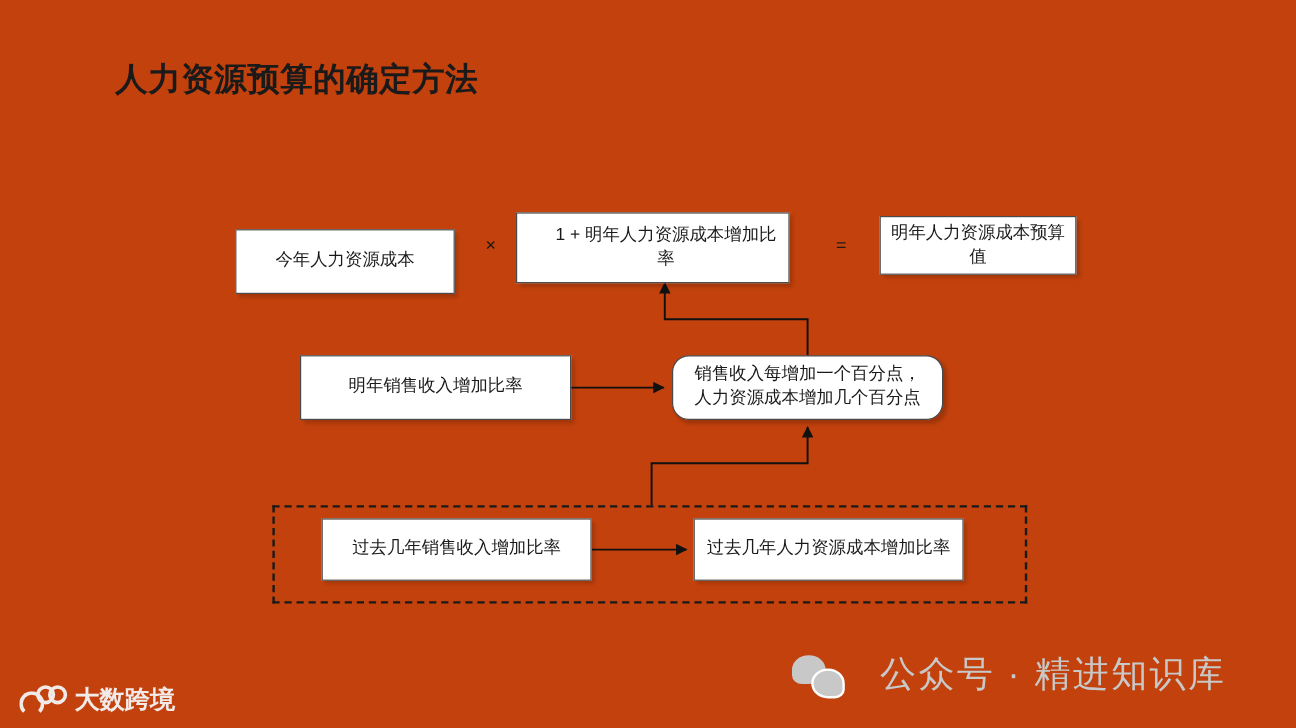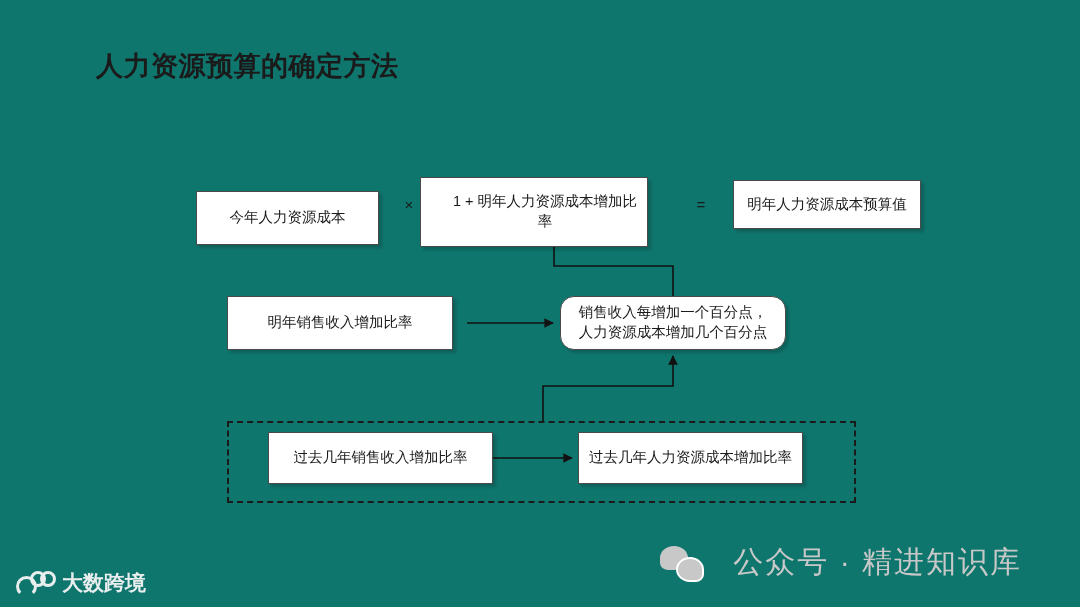--- a/index.html
+++ b/index.html
@@ -7,21 +7,21 @@
     padding: 0;
     background: #ffffff;
   }
   body {
     font-family: "Liberation Sans", "DejaVu Sans", sans-serif;
   }
   #slide {
     position: relative;
     width: 1080px;
     height: 607px;
-    background: #0f766e;
+    background: #c2410c;
     overflow: hidden;
   }
   #page-title {
     position: absolute;
     left: 96px;
     top: 48px;
     font-size: 27px;
     font-weight: bold;
     color: #1a1a1a;
     letter-spacing: 0.5px;
@@ -157,27 +157,27 @@
 
     <g>
       <path d="M 493 458 L 572 458" fill="none" stroke="#111111" stroke-width="1.6" marker-end="url(#arrow)"></path>
     </g>
   </svg>
 
   <div class="node-box" style="left:196px; top:191px; width:183px; height:54px;">今年人力资源成本</div>
 
   <div class="operator" style="left:398px; top:193px; width:22px; height:22px;">×</div>
 
-  <div class="node-box" style="left:420px; top:177px; width:228px; height:70px;padding-left:28px;">1 + 明年人力资源成本增加比率</div>
+  <div class="node-box" style="left:430px; top:177px; width:228px; height:59px;padding-left:28px;">1 + 明年人力资源成本增加比率</div>
 
   <div class="operator" style="left:690px; top:193px; width:22px; height:22px;">=</div>
 
-  <div class="node-box" style="left:733px; top:180px; width:188px; height:49px;">明年人力资源成本预算值</div>
-
-  <div class="node-box" style="left:227px; top:296px; width:226px; height:54px;">明年销售收入增加比率</div>
+  <div class="node-box" style="left:733px; top:180px; width:164px; height:49px;">明年人力资源成本预算值</div>
+
+  <div class="node-box" style="left:250px; top:296px; width:226px; height:54px;">明年销售收入增加比率</div>
 
   <div class="node-box multiline" style="left:560px; top:296px; width:226px; height:54px;">销售收入每增加一个百分点，
 人力资源成本增加几个百分点</div>
 
   <div class="dashed-group" style="left:227px; top:421px; width:629px; height:82px;"></div>
 
   <div class="node-box" style="left:578px; top:432px; width:225px; height:52px;">过去几年人力资源成本增加比率</div>
 
   <div class="node-box" style="left:268px; top:432px; width:225px; height:52px;">过去几年销售收入增加比率</div>
 

